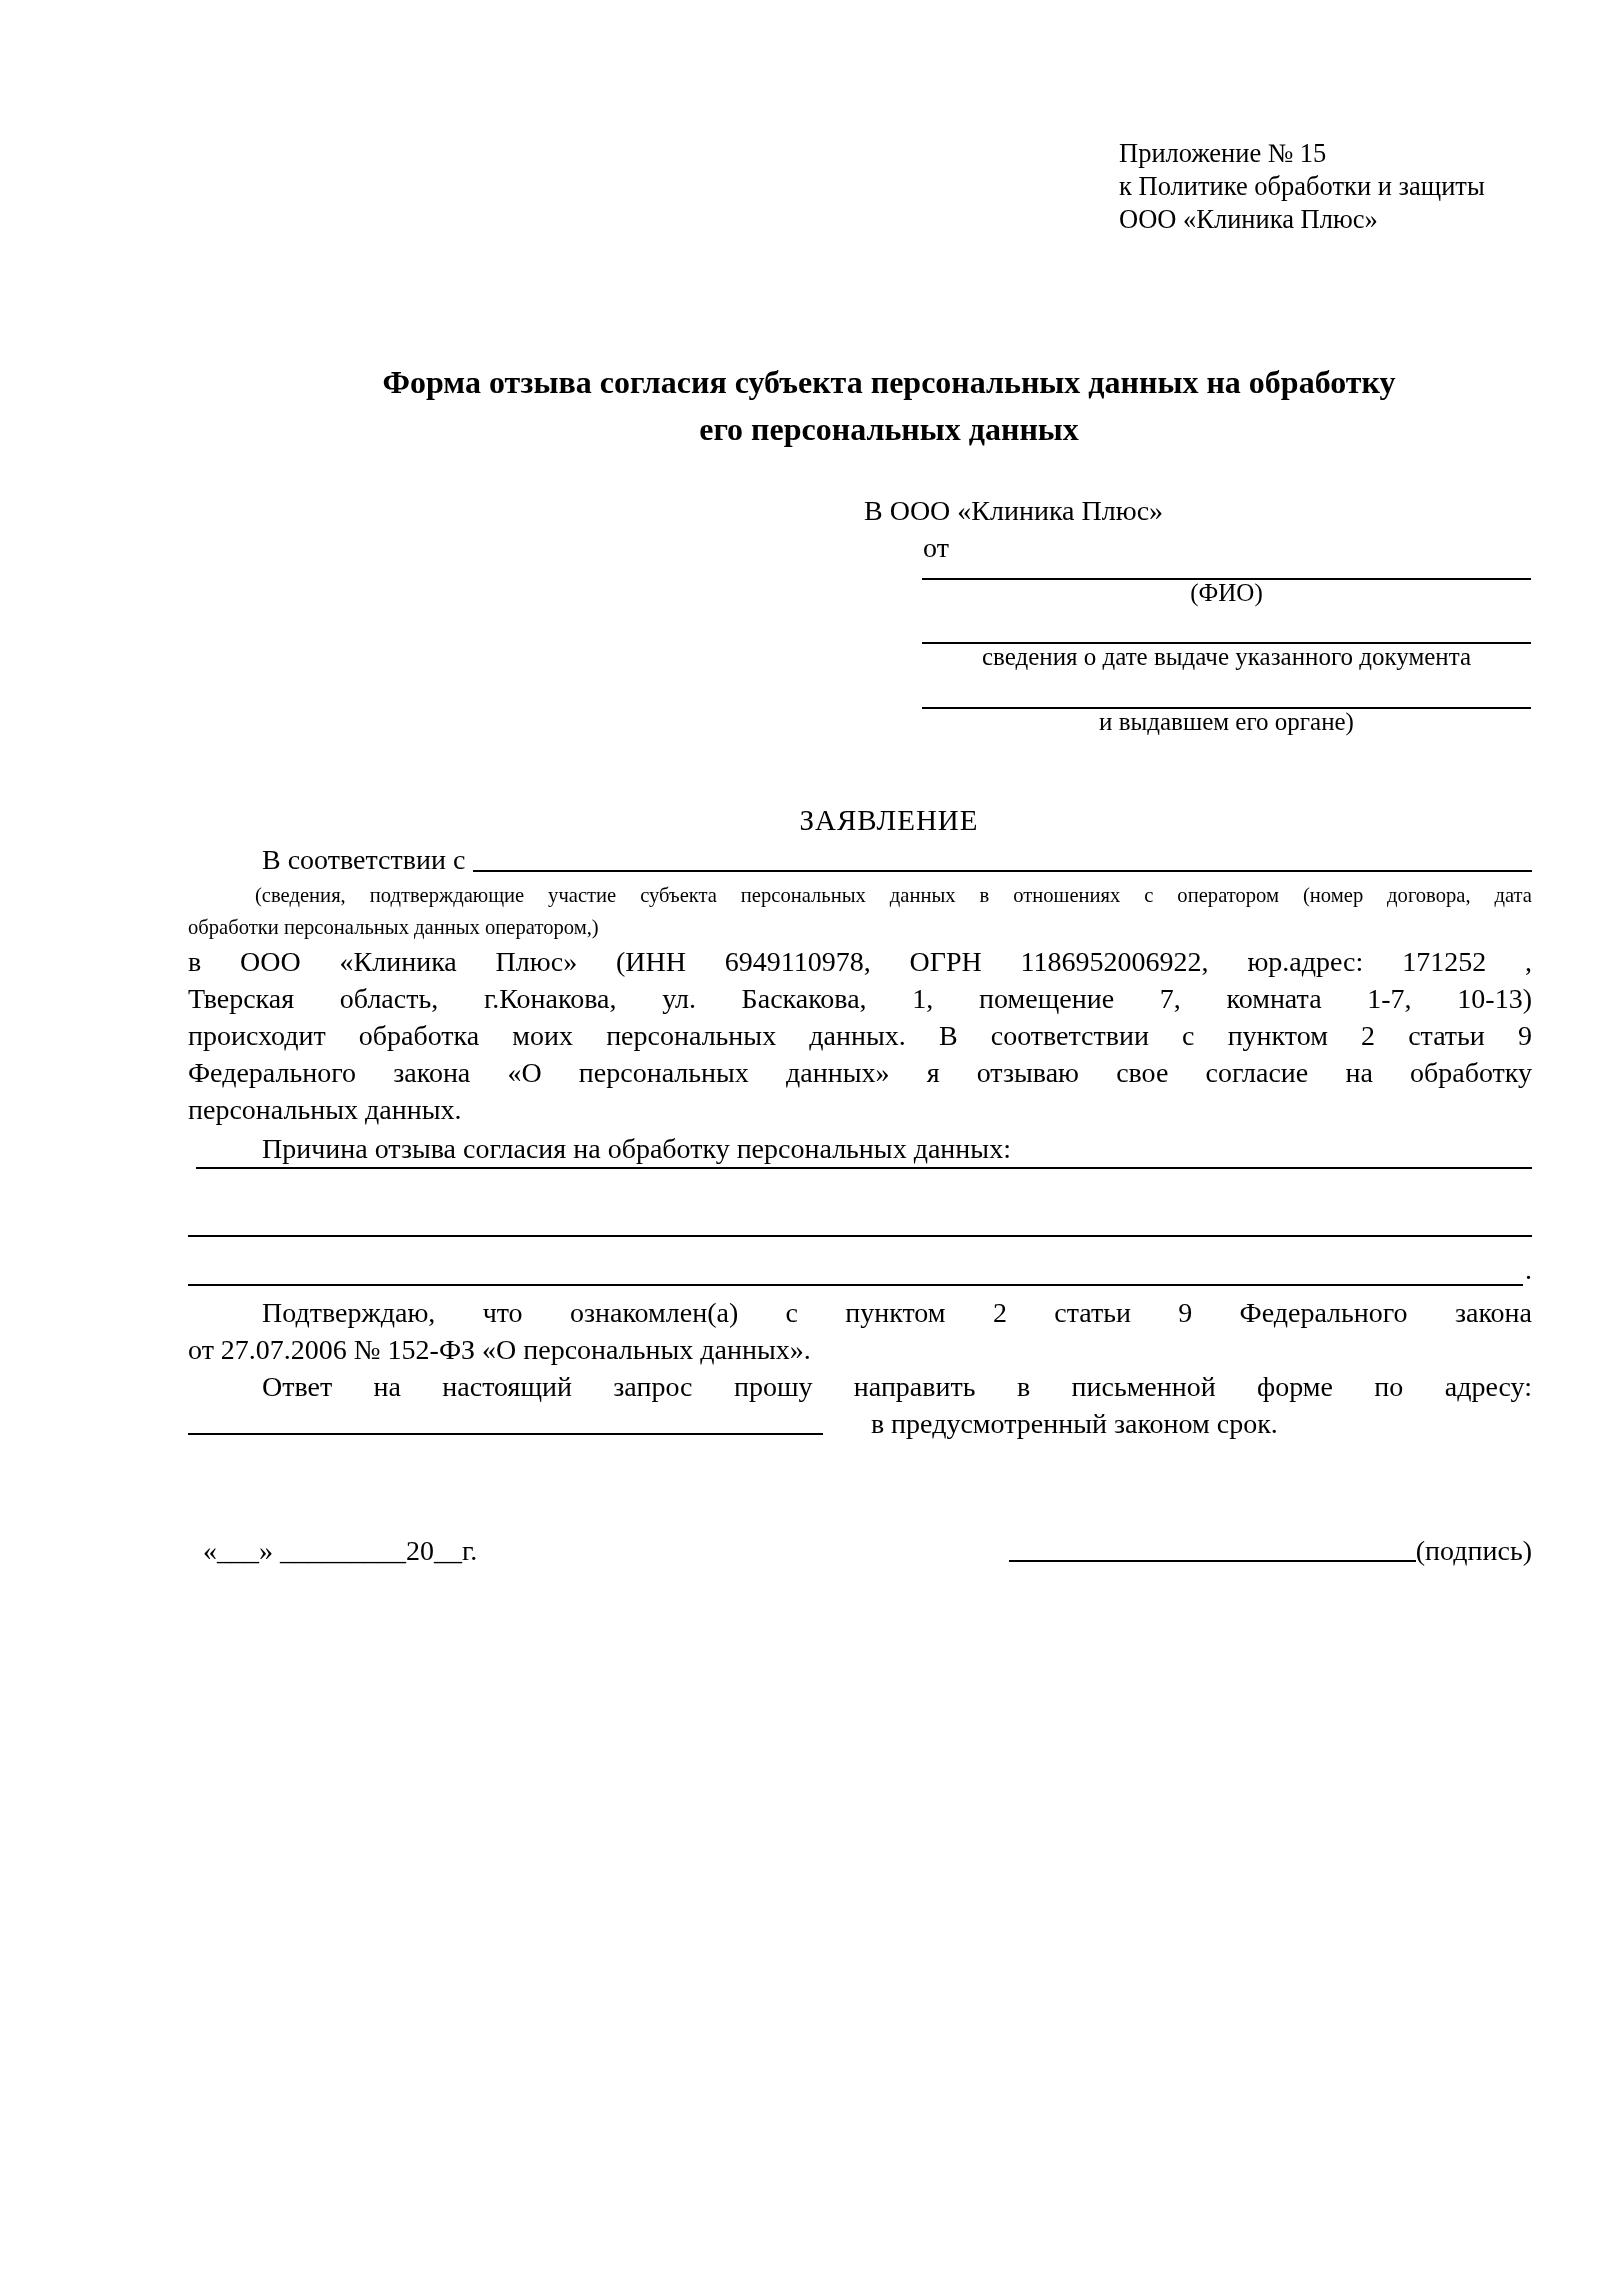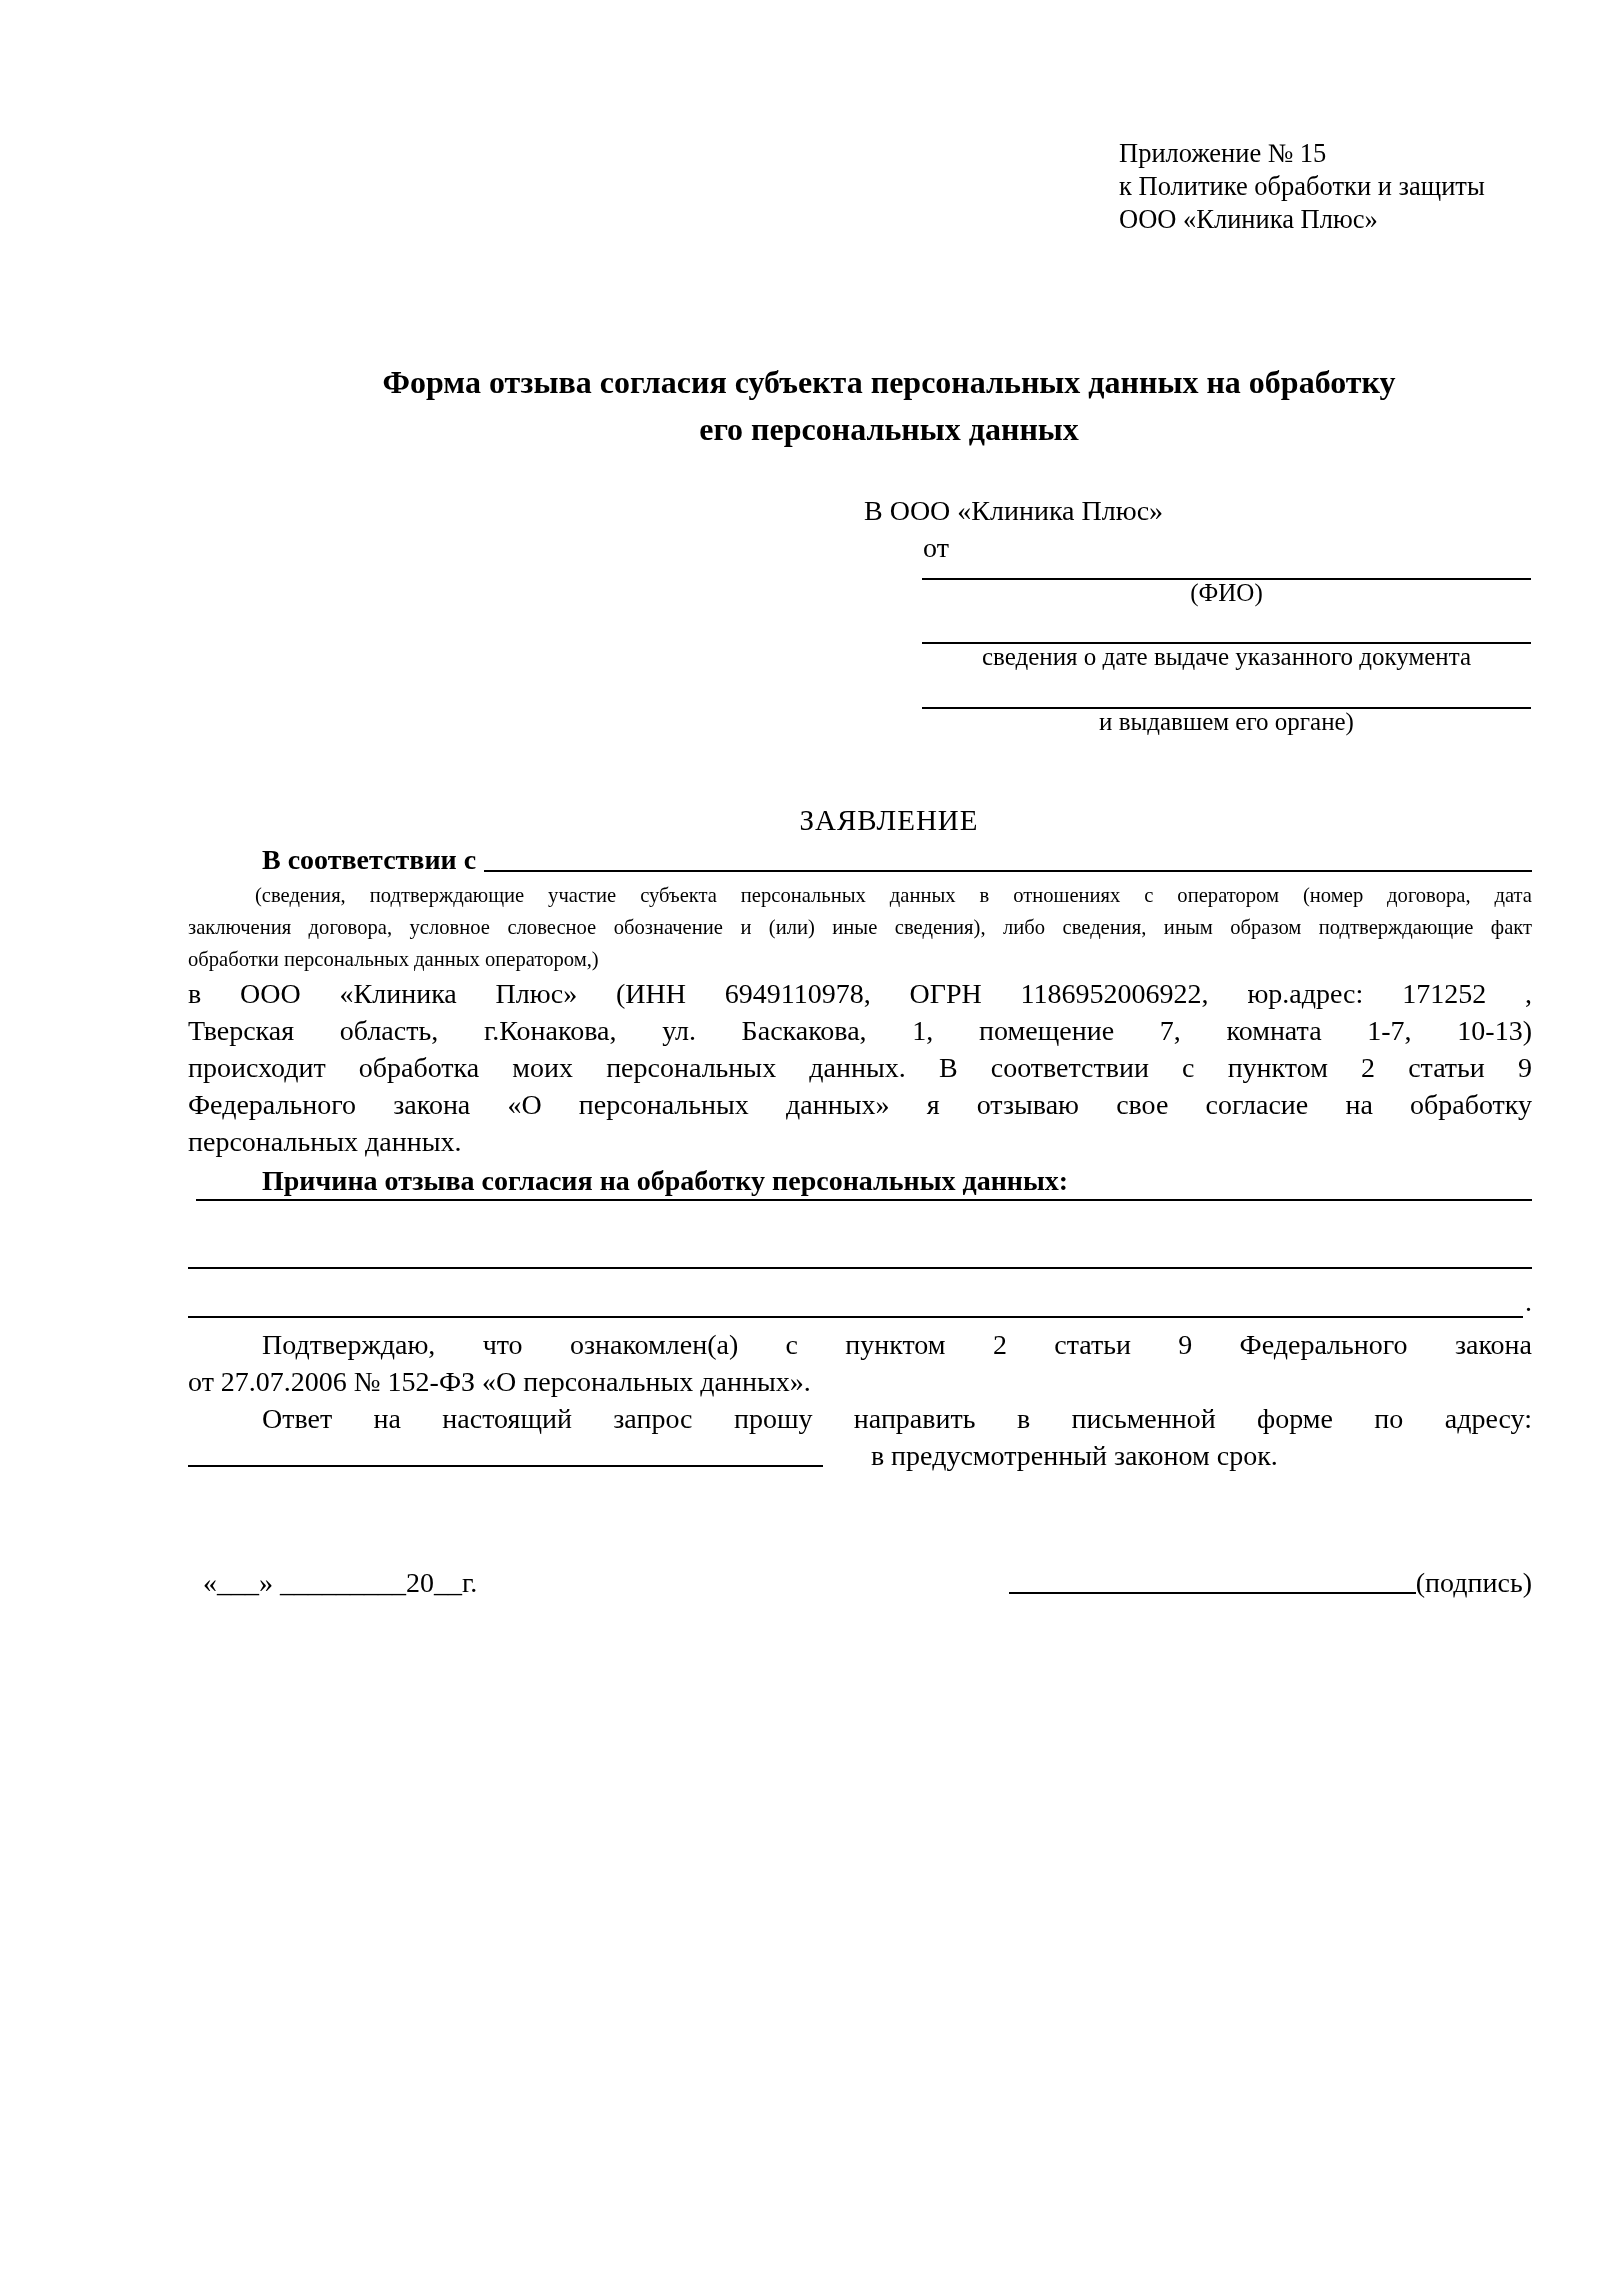--- a/index.html
+++ b/index.html
@@ -29,21 +29,21 @@
   .field-rule { border-top:2.9px solid #000; height:0; }
   .field-caption { text-align:center; font-size:25px; line-height:25.5px; }
   
   .statement-head {
     margin-top:67px; text-align:center; font-size:29px; line-height:39px;
     transform:translateX(43px); letter-spacing:1px;
   }
   .body { padding:0 124px 0 152px; font-size:28px; }
   .flexline { display:flex; line-height:39px; }
   .lead { white-space:nowrap; }
-  .indent { padding-left:74px;font-weight:bold; }
+  .indent { padding-left:74px; }
   .fill { flex:1 1 auto; border-bottom:2.9px solid #000; margin:0 0 6.9px 7.8px; }
   .note-line { font-size:20.6px; line-height:32px; }
   .stretch { text-align:justify; text-align-last:justify; }
   .note-first { text-indent:67px; }
   .body-line { line-height:37px; }
   .reason-line { display:flex; line-height:37px; margin-top:2px;flex-direction:column; }
   .blank1 { height:59px; border-bottom:2.9px solid #000; }
   .blank2 { display:flex; align-items:flex-end; height:49px; line-height:33px; }
   .blank2 .fill2 { flex:1 1 auto; border-bottom:2.9px solid #000; height:46px; }
   .blank2 .period { padding-left:2px; }
@@ -100,21 +100,20 @@
 
   <div class="body">
 
     <div class="flexline">
       <span class="lead indent">В соответствии с</span>
       <span class="fill"></span>
     </div>
 
     <div>
       <div class="note-line stretch note-first">(сведения, подтверждающие участие субъекта персональных данных в отношениях с оператором (номер договора, дата</div>
-      <div class="note-line stretch">заключения договора, условное словесное обозначение и (или) иные сведения), либо сведения, иным образом подтверждающие факт</div>
       <div class="note-line">обработки персональных данных оператором,)</div>
     </div>
 
     <div>
       <div class="body-line stretch">в ООО «Клиника Плюс» (ИНН 6949110978, ОГРН 1186952006922, юр.адрес: 171252 ,</div>
       <div class="body-line stretch">Тверская область, г.Конакова, ул. Баскакова, 1, помещение 7, комната 1-7, 10-13)</div>
       <div class="body-line stretch">происходит обработка моих персональных данных. В соответствии с пунктом 2 статьи 9</div>
       <div class="body-line stretch">Федерального закона «О персональных данных» я отзываю свое согласие на обработку</div>
       <div class="body-line">персональных данных.</div>
     </div>

